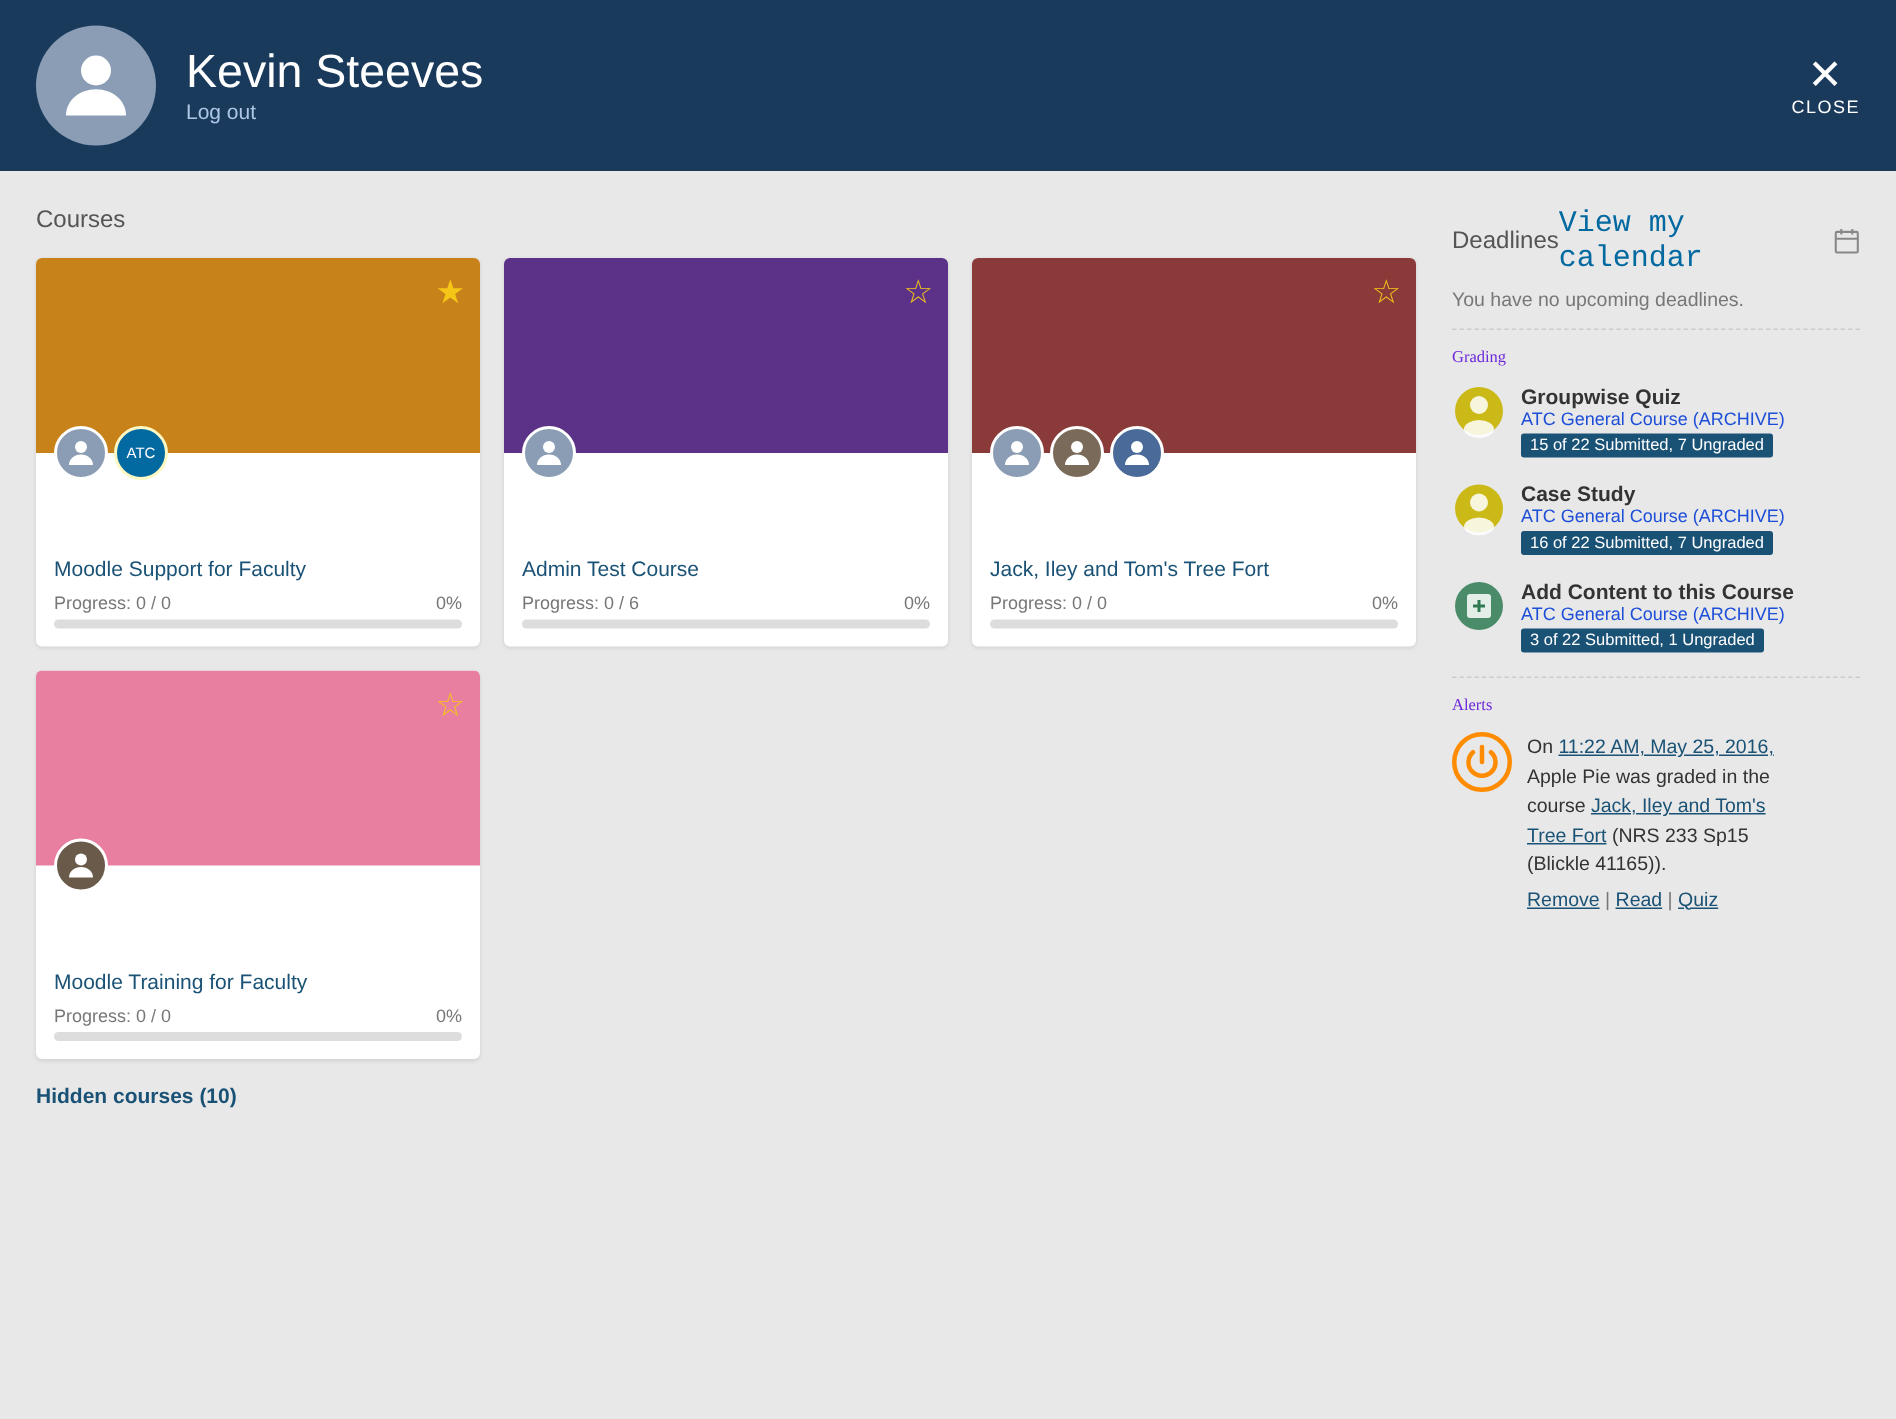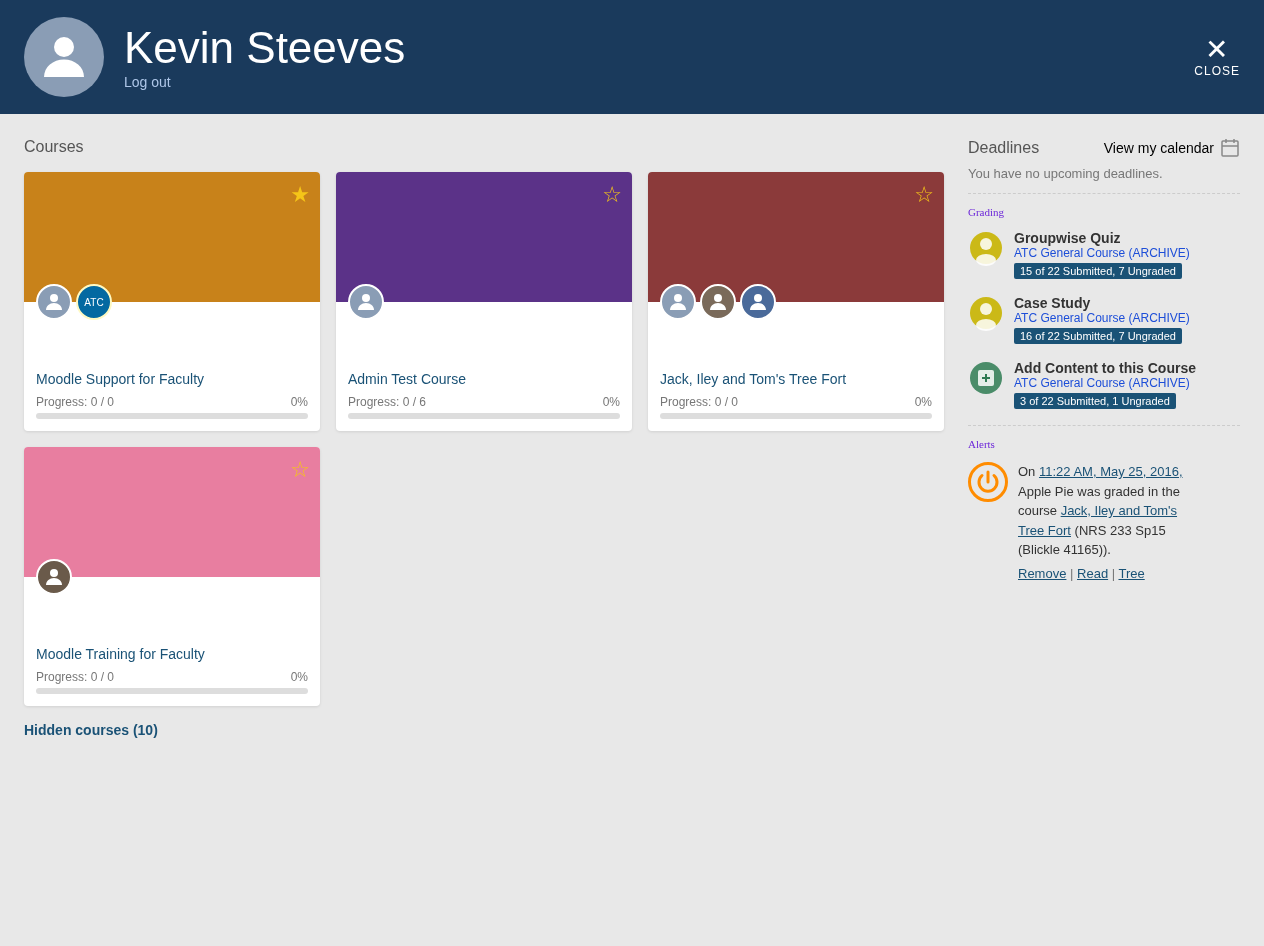--- a/index.html
+++ b/index.html
@@ -20,21 +20,21 @@
       border-radius: 50%;
       background: #8a9db5;
       display: flex;
       align-items: center;
       justify-content: center;
       margin-right: 20px;
       flex-shrink: 0;
       overflow: hidden;
     }
     .header-avatar svg { width: 60px; height: 60px; fill: #fff; }
-    .header-user h1 { color: #fff; font-size: 44px; font-weight: 400; }
+    .header-user h1 { color: #fff; font-size: 31px; font-weight: 400; }
     .header-user a { color: #aec6e8; font-size: 14px; text-decoration: none; }
     .header-close {
       position: absolute;
       right: 24px;
       top: 50%;
       transform: translateY(-50%);
       display: flex;
       flex-direction: column;
       align-items: center;
       color: #fff;
@@ -154,23 +154,24 @@
       display: flex;
       align-items: center;
       justify-content: space-between;
       margin-bottom: 8px;
     }
     .deadlines-title { font-size: 16px; color: #555; }
     .view-calendar {
       display: flex;
       align-items: center;
       gap: 6px;
-      color: #000000;
-      font-size: 14px;
+      color: #0369a1;
+      font-size: 20px;
       cursor: pointer;
+      font-family: Liberation Mono, monospace;
     }
     .no-deadlines {
       font-size: 13px;
       color: #777;
       margin-bottom: 12px;
     }
     .divider {
       border: none;
       border-top: 1px dashed #ccc;
       margin: 12px 0;
@@ -452,19 +453,19 @@
       </div>
       <div class="alert-text">
         <span>On <a>11:22 AM, May 25, 2016,</a></span><br>
         <span>Apple Pie was graded in the</span><br>
         <span>course <a>Jack, Iley and Tom's</a></span><br>
         <span><a>Tree Fort</a> (NRS 233 Sp15</span><br>
         <span>(Blickle 41165)).</span>
         <div class="alert-links">
           <a href="#">Remove</a> |
           <a href="#">Read</a> |
-          <a href="#">Tree</a>
+          <a href="#">Quiz</a>
         </div>
       </div>
     </div>
 
   </div>
 </div>
 
 </body></html>

